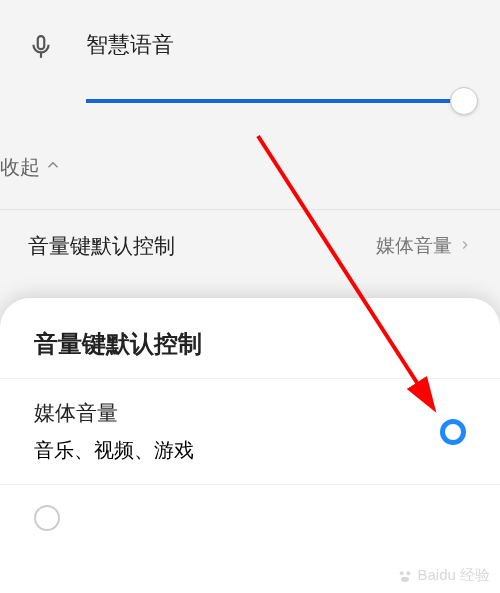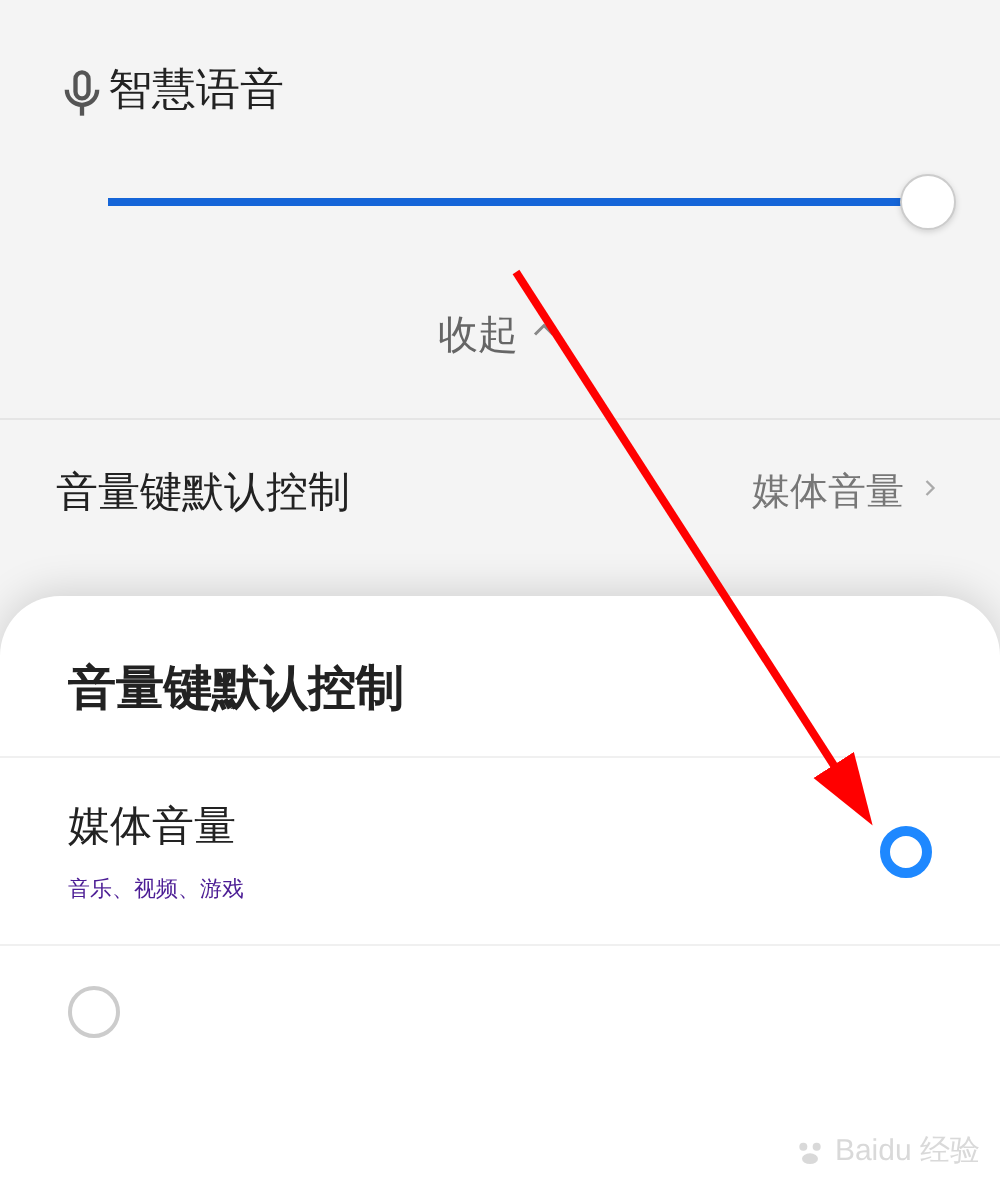--- a/index.html
+++ b/index.html
@@ -8,20 +8,21 @@
       height: 593px;
       background: #f4f4f4;
       font-family: -apple-system, "PingFang SC", "Microsoft YaHei", sans-serif;
       overflow: hidden;
       position: relative;
     }
     .top-section {
       padding: 30px 28px 10px 28px;
       display: flex;
       align-items: flex-start;
+      gap: 32px;
     }
     .mic-icon {
       margin-top: 4px;
       color: #555;
       flex: 0 0 auto;
     }
     .slider-area { flex: 1; }
     .slider-label {
       font-size: 22px;
       color: #222;
@@ -50,21 +51,20 @@
       width: 28px;
       height: 28px;
       border-radius: 50%;
       background: #fff;
       border: 1px solid #ccc;
       box-shadow: 0 1px 3px rgba(0,0,0,0.15);
     }
     .collapse-row {
       display: flex;
       align-items: center;
-      justify-content: center;
       gap: 4px;
       padding: 28px 0;
       font-size: 20px;
       color: #666;
     }
     .chevron-up { color: #888; }
     .settings-row {
       display: flex;
       align-items: center;
       justify-content: space-between;
@@ -113,22 +113,22 @@
       padding: 20px 34px;
       border-top: 1px solid #f0f0f0;
     }
     .option-text .o-title {
       font-size: 21px;
       color: #222;
       font-weight: 500;
       margin-bottom: 10px;
     }
     .option-text .o-sub {
-      font-size: 11px;
-      color: #4c1d95;
+      font-size: 20px;
+      color: #000000;
     }
     .radio {
       width: 26px;
       height: 26px;
       flex: 0 0 auto;
     }
     .radio-selected {
       border: 5px solid #1e88ff;
       border-radius: 50%;
     }

